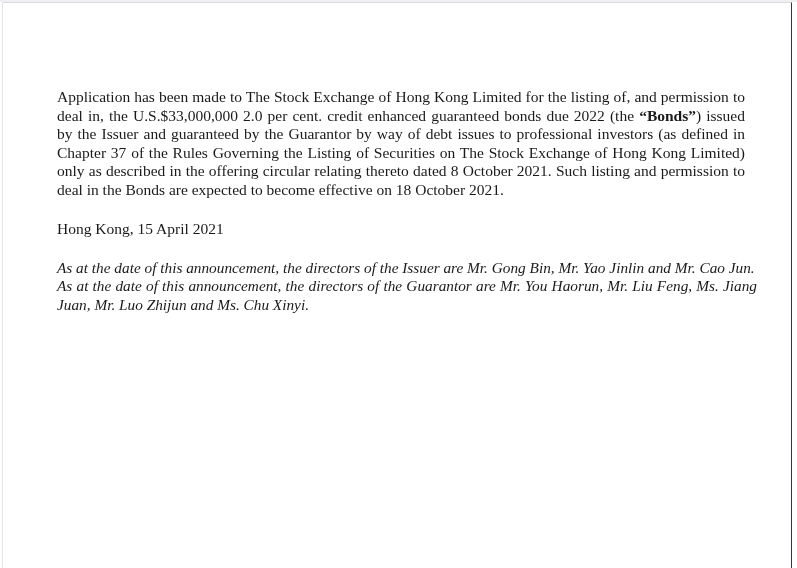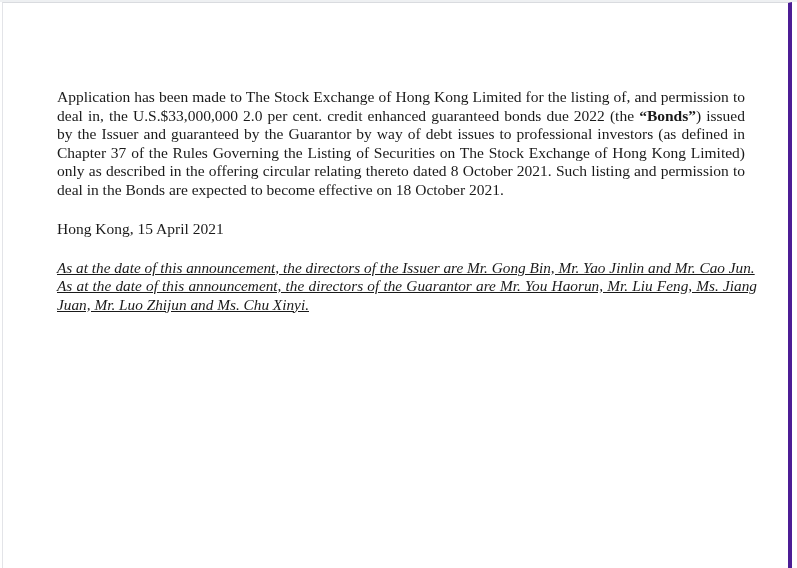--- a/index.html
+++ b/index.html
@@ -24,21 +24,21 @@
   }
   .page {
     position: absolute;
     left: 2px;
     top: 2px;
     width: 790px;   
     height: 566px;
     background: #ffffff;
     border-top: 1px solid #d9dbdf;
     border-left: 1px solid #e3e4e8;
-    border-right: 4px solid #4c1d95;
+    border-right: 1px solid #4c1d95;
     box-sizing: border-box;
     overflow: hidden;
   }
   .content {
     position: absolute;
     left: 54px;   
     top: 85px;    
     width: 700px;
     color: #1a1a1a;
   }
@@ -57,21 +57,20 @@
   }
   .directors-note {
     width: 700px;
     font-style: italic;
     font-size: 15.3px;
     line-height: 18.5px;
   }
   .note-sentence {
     text-align: justify;
     margin: 0;
-    text-decoration: underline;
   }
 </style>
 </head>
 <body>
 
 <div class="page-wrap">
   <div class="page-top-gap"></div>
   <div class="page">
     <div class="content">
 

